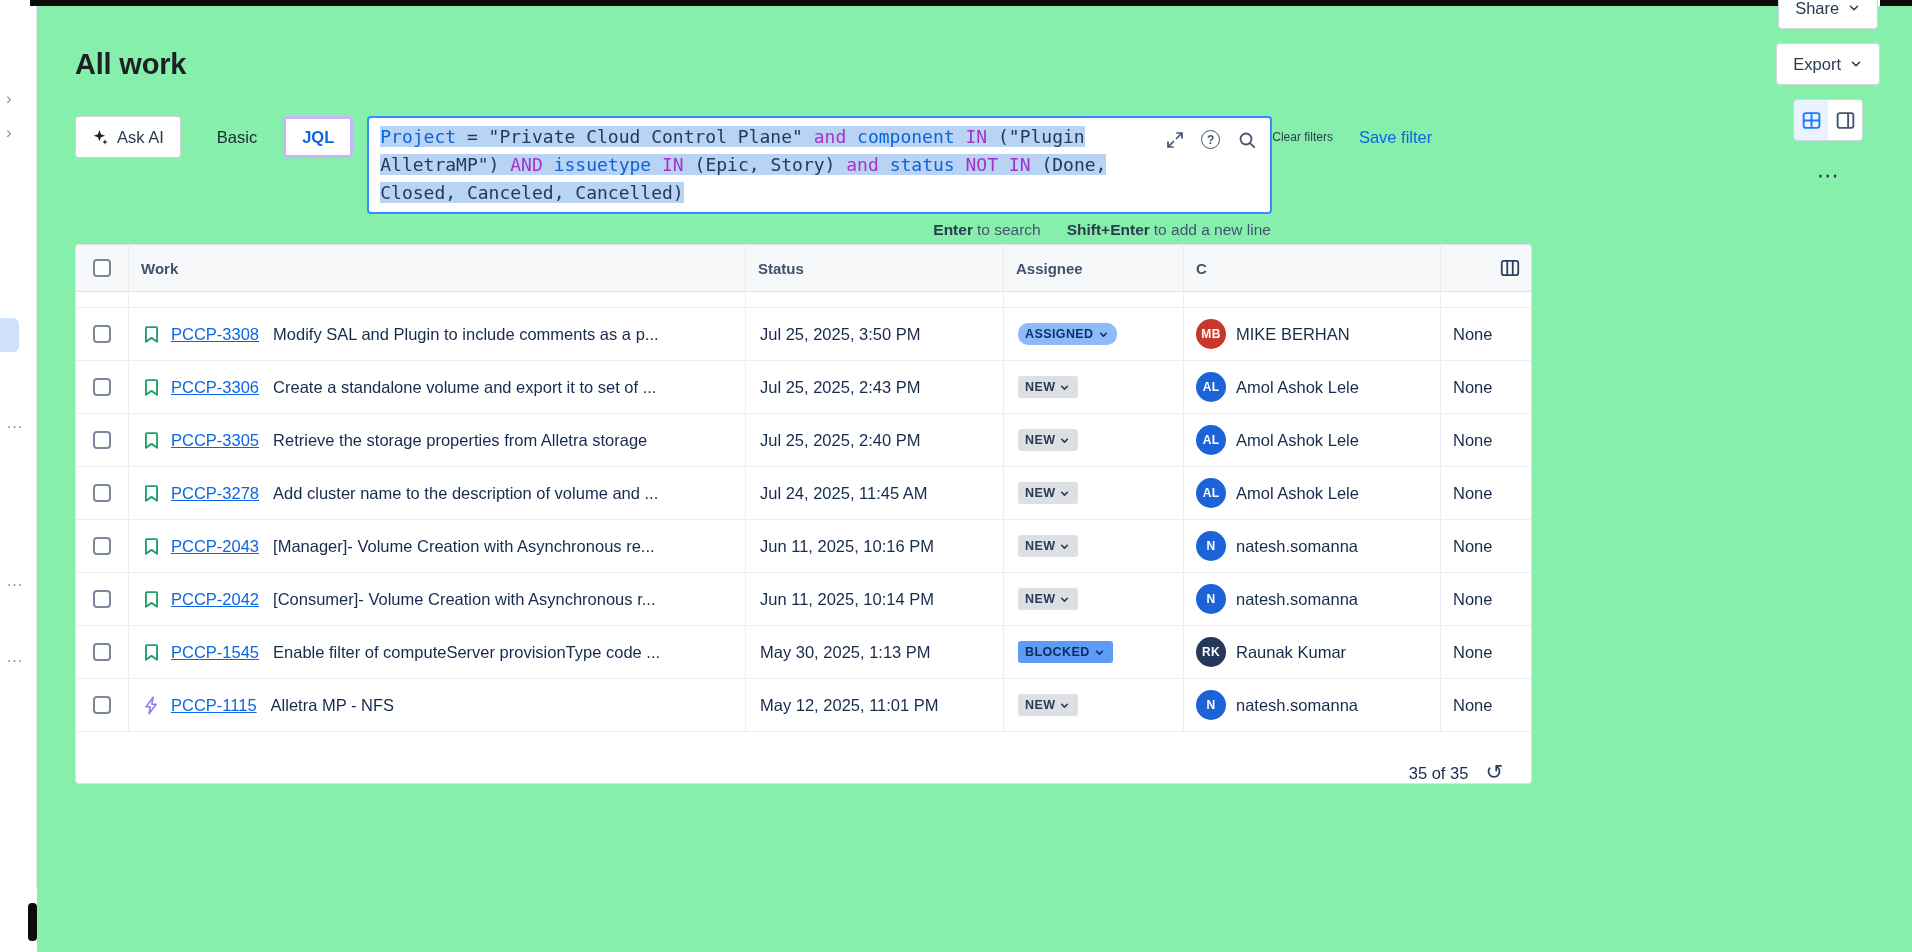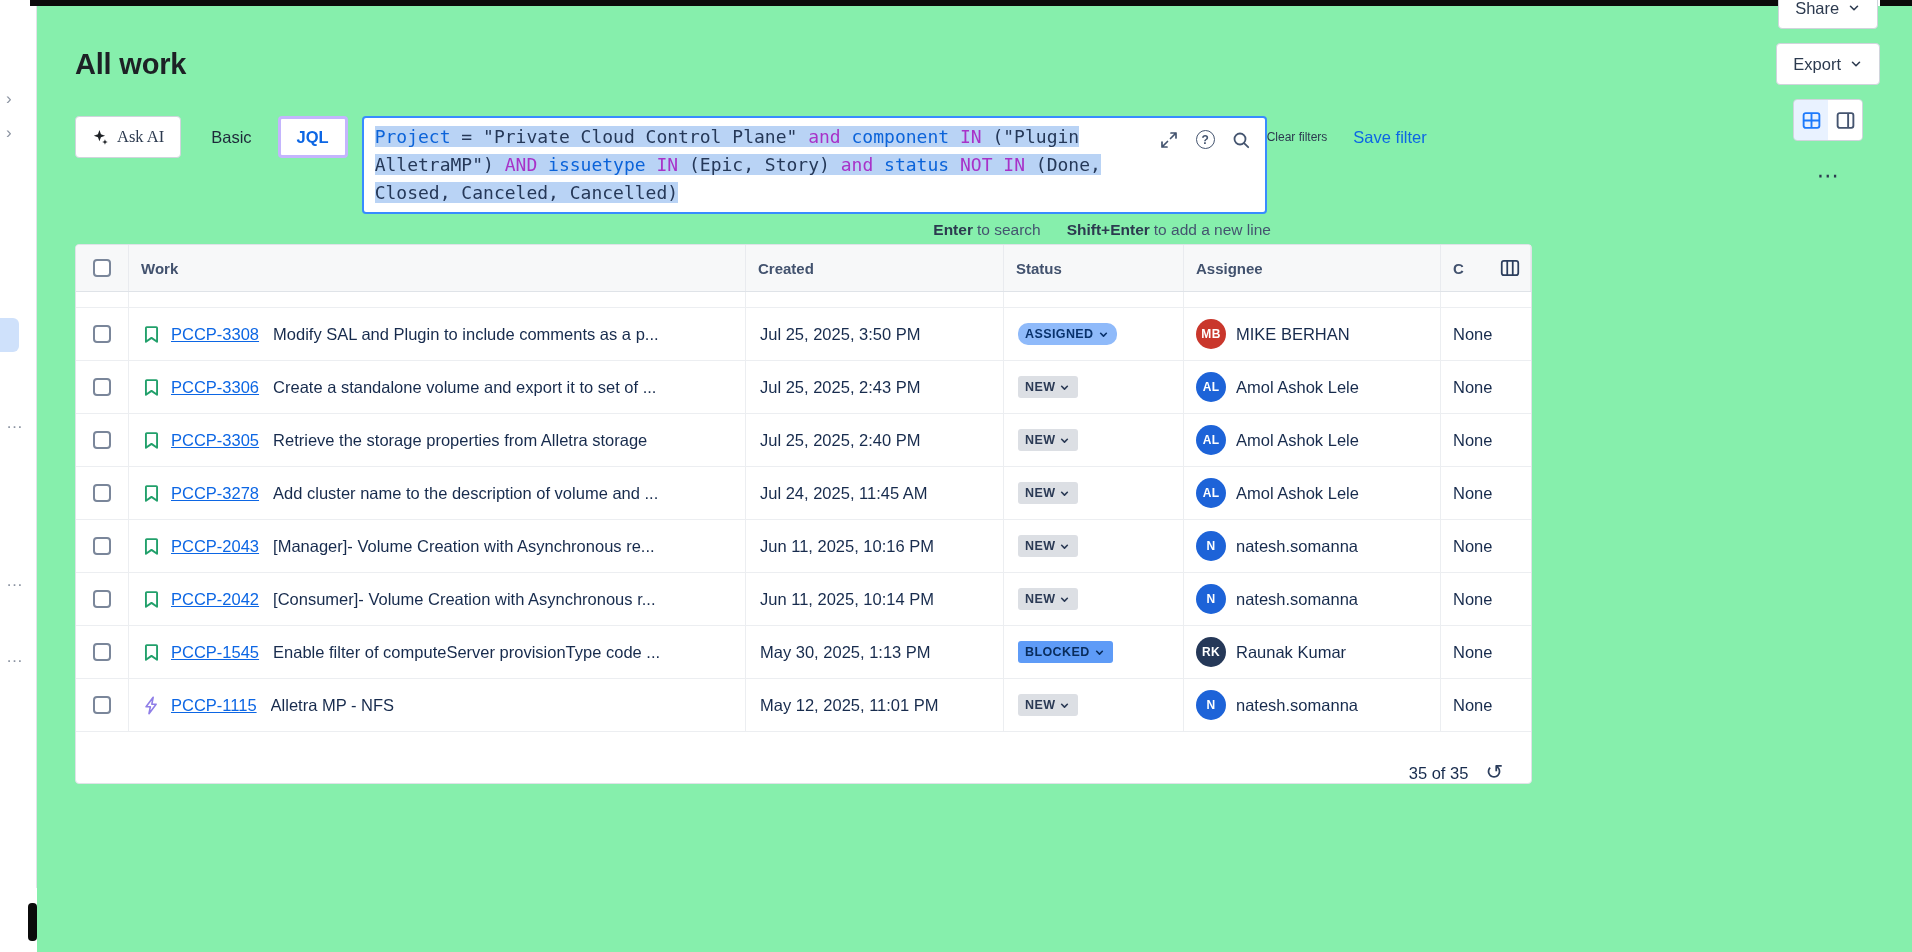--- a/index.html
+++ b/index.html
@@ -29,21 +29,21 @@
   .btn svg{flex:none;}
   .ghost{border:none;background:transparent;}
   .view-group{display:flex;align-items:stretch;border:1px solid #d0d4dc;border-radius:4px;overflow:hidden;height:42px;box-sizing:border-box;}
   .view-btn{width:34px;display:flex;align-items:center;justify-content:center;cursor:pointer;background:#fff;}
   .view-btn.active{background:#e9f2ff;}
   .more-btn{width:42px;height:42px;display:flex;align-items:center;justify-content:center;
             font-size:22px;color:#2c3a4f;letter-spacing:1px;cursor:pointer;border:none;background:transparent;border-radius:4px;}
   
   .filter-row{display:flex;align-items:flex-start;margin-top:30px;}
   .filter-row .btn{flex:none;}
-  .askai{margin-right:14px;font-family:Liberation Serif, serif;}
+  .askai{margin-right:20px;}
   .basic{margin-right:10px;color:#1d2939;font-weight:500;height:42px;}
   .jqlbtn{margin-right:14px;border:3px solid #c4b5fd;color:#0c66e4;font-weight:600;}
   .jql-editor{position:relative;width:905px;box-sizing:border-box;border:2px solid #388bff;border-radius:4px;
               background:#fff;padding:5px 120px 5px 11px;min-height:94px;cursor:text;}
   .jql-line{line-height:28px;font-family:"DejaVu Sans Mono","Liberation Mono",monospace;font-size:18px;white-space:pre;}
   .jql-sel{background:#b9d3f5;white-space:pre;}
   .seg-field{color:#0b63d9;}
   .seg-kw{color:#a832c8;}
   .seg-val{color:#253858;}
   .jql-icons{position:absolute;top:11px;right:13px;display:flex;align-items:center;gap:15px;}
@@ -201,21 +201,20 @@
     <span><b>Enter</b><span>to search</span></span>
     <span><b>Shift+Enter</b><span>to add a new line</span></span>
   </div>
 
   <div class="worktable">
     <div class="tgrid thead">
       <div class="hc hc-check">
         <span class="cb"></span>
       </div>
       <div class="hc">Work</div>
-      <div class="hc">Created</div>
       <div class="hc">Status</div>
       <div class="hc">Assignee</div>
       <div class="hc">C</div>
       <span class="cols-icon">
         <svg width="22" height="22" viewBox="0 0 20 20">
             <rect x="2.5" y="3.5" width="15" height="13" rx="2" fill="none" stroke="#2c3e5d" stroke-width="1.6"></rect>
             <path d="M7.5 3.5v13M12.5 3.5v13" stroke="#2c3e5d" stroke-width="1.6"></path>
           </svg>
       </span>
     </div>

